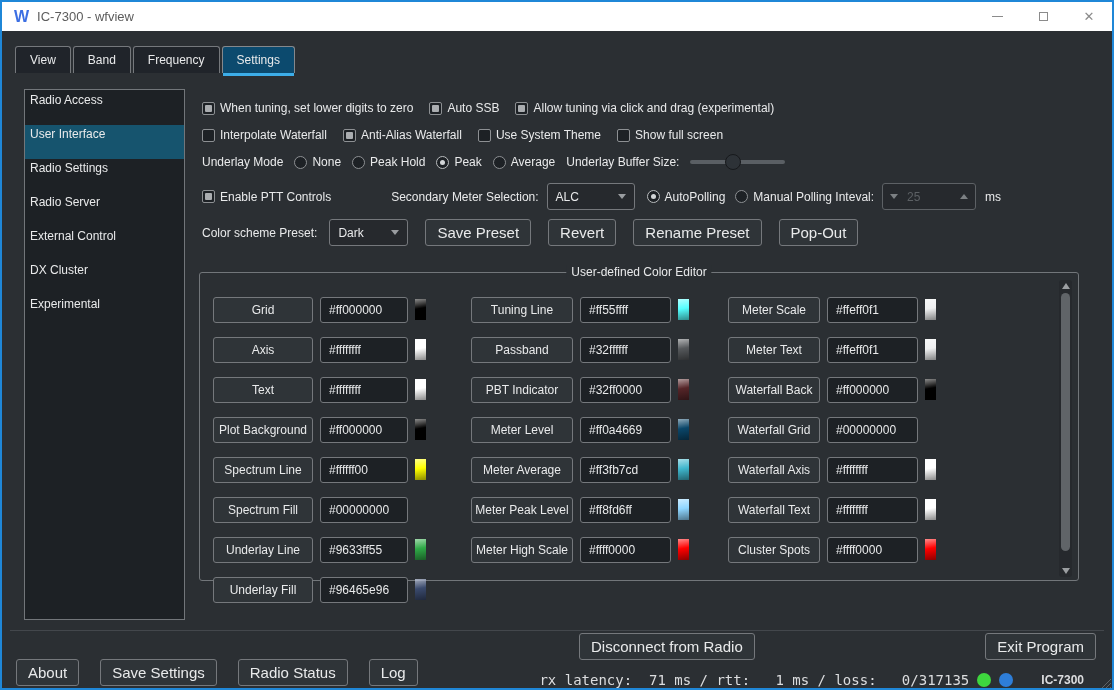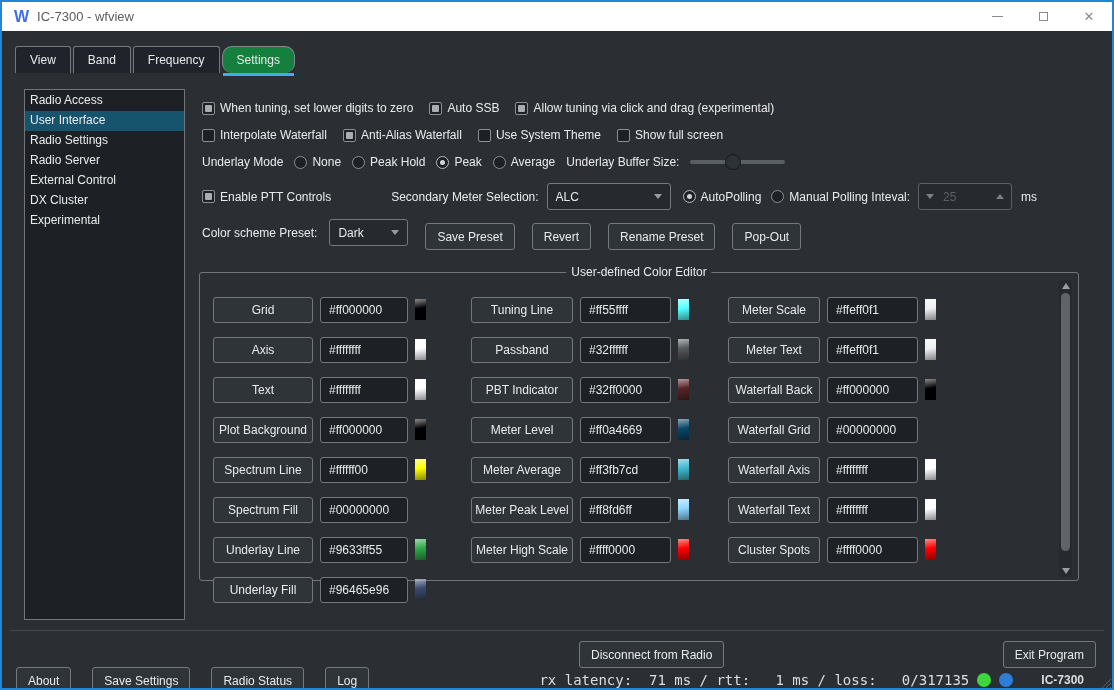--- a/index.html
+++ b/index.html
@@ -21,48 +21,48 @@
   
   .app { position:absolute; top:29px; left:0; right:0; bottom:0; background:#2b2f33;
          color:#e9eaeb; font-size:12px; }
   .lbl { color:#e9eaeb; white-space:nowrap; }
 
   
   .tabbar { position:absolute; top:15px; left:13px; display:flex; }
   .tab { height:27px; padding:0 14px; display:flex; align-items:center; justify-content:center;
          background:#20242a; border:1px solid #75787c; border-bottom:none;
          border-radius:3px 3px 0 0; margin-right:2px; color:#e9eaeb; cursor:pointer; }
-  .tab.active { background:#15803d; border-color:#85888c; position:relative;border-radius:10px; }
+  .tab.active { background:#0c4a6e; border-color:#85888c; position:relative; }
   .tab.active::after { content:""; position:absolute; left:0; right:0; bottom:-3px; height:3px;
                        background:#3daee9; }
   .pane-bottom-line { position:absolute; left:8px; right:8px; top:599px; height:1px; background:#43474c; }
 
   
   .sidebar { position:absolute; left:22px; top:58px; width:161px; height:531px;
              background:#1d2125; border:1px solid #72767a; list-style:none; padding-top:1px; }
-  .sidebar li { height:20px; line-height:18px; padding-left:5px; color:#e9eaeb; cursor:pointer;
+  .sidebar li { height:34px; line-height:18px; padding-left:5px; color:#e9eaeb; cursor:pointer;
                 white-space:nowrap; }
   .sidebar li.selected { background:#16546e; }
 
   
   .cb { display:flex; align-items:center; gap:5px; cursor:pointer; white-space:nowrap; }
   .cb .box { width:13px; height:13px; border:1px solid #8d9093; border-radius:2px;
              background:#1d2125; position:relative; flex:0 0 auto; }
   .cb.checked .box::after { content:""; position:absolute; inset:2px; background:#aaadb0;
                             border-radius:1px; }
   .radio { display:flex; align-items:center; gap:5px; cursor:pointer; white-space:nowrap; }
   .radio .dot { width:13px; height:13px; border:1px solid #8d9093; border-radius:50%;
                 background:#1d2125; position:relative; flex:0 0 auto; }
   .radio.sel .dot { border-color:#b9bcbe; }
   .radio.sel .dot::after { content:""; position:absolute; inset:3px; border-radius:50%;
                            background:#d2d5d7; }
   .btn { display:inline-flex; align-items:center; justify-content:center; height:27px;
          padding:0 11px; background:#2f3438; border:1px solid #75787c; border-radius:3px;
-         color:#e9eaeb; font-size:12px; cursor:pointer; white-space:nowrap;
-         font-family:"Liberation Sans", sans-serif;margin-top:8px; }
+         color:#e9eaeb; font-size:15px; cursor:pointer; white-space:nowrap;
+         font-family:"Liberation Sans", sans-serif; }
   .combo { display:flex; align-items:center; justify-content:space-between; height:27px;
            background:#26292d; border:1px solid #75787c; border-radius:3px;
            padding:0 8px; cursor:pointer; }
   .combo .arrow { width:0; height:0; border-left:4px solid transparent;
                   border-right:4px solid transparent; border-top:5px solid #9a9da0; margin-left:8px; }
   .field { background:#1d2125; border:1px solid #75787c; border-radius:3px; color:#e9eaeb; }
 
   
   .setrow { position:absolute; left:200px; display:flex; align-items:center; }
   .row-checks1 { top:70px; gap:16px; }
@@ -232,21 +232,21 @@
         <span class="handle" style="left: 45%;"></span>
       </div>
     </div>
 
     <div class="setrow row-ptt">
       <label class="cb checked">
           <span class="box"></span>
           <span class="lbl">Enable PTT Controls</span>
         </label>
       <span class="lbl" style="margin-left:60px;">Secondary Meter Selection:</span>
-      <div class="combo" style="width:124px; margin-left:8px;text-align:center;">
+      <div class="combo" style="width:88px; margin-left:8px;text-align:center;">
         <span>ALC</span>
         <i class="arrow"></i>
       </div>
       <label class="radio sel" style="margin-left:12px;">
           <span class="dot"></span>
           <span class="lbl">AutoPolling</span>
         </label>
       <label class="radio" style="margin-left:10px;">
           <span class="dot"></span>
           <span class="lbl">Manual Polling Inteval:</span>

